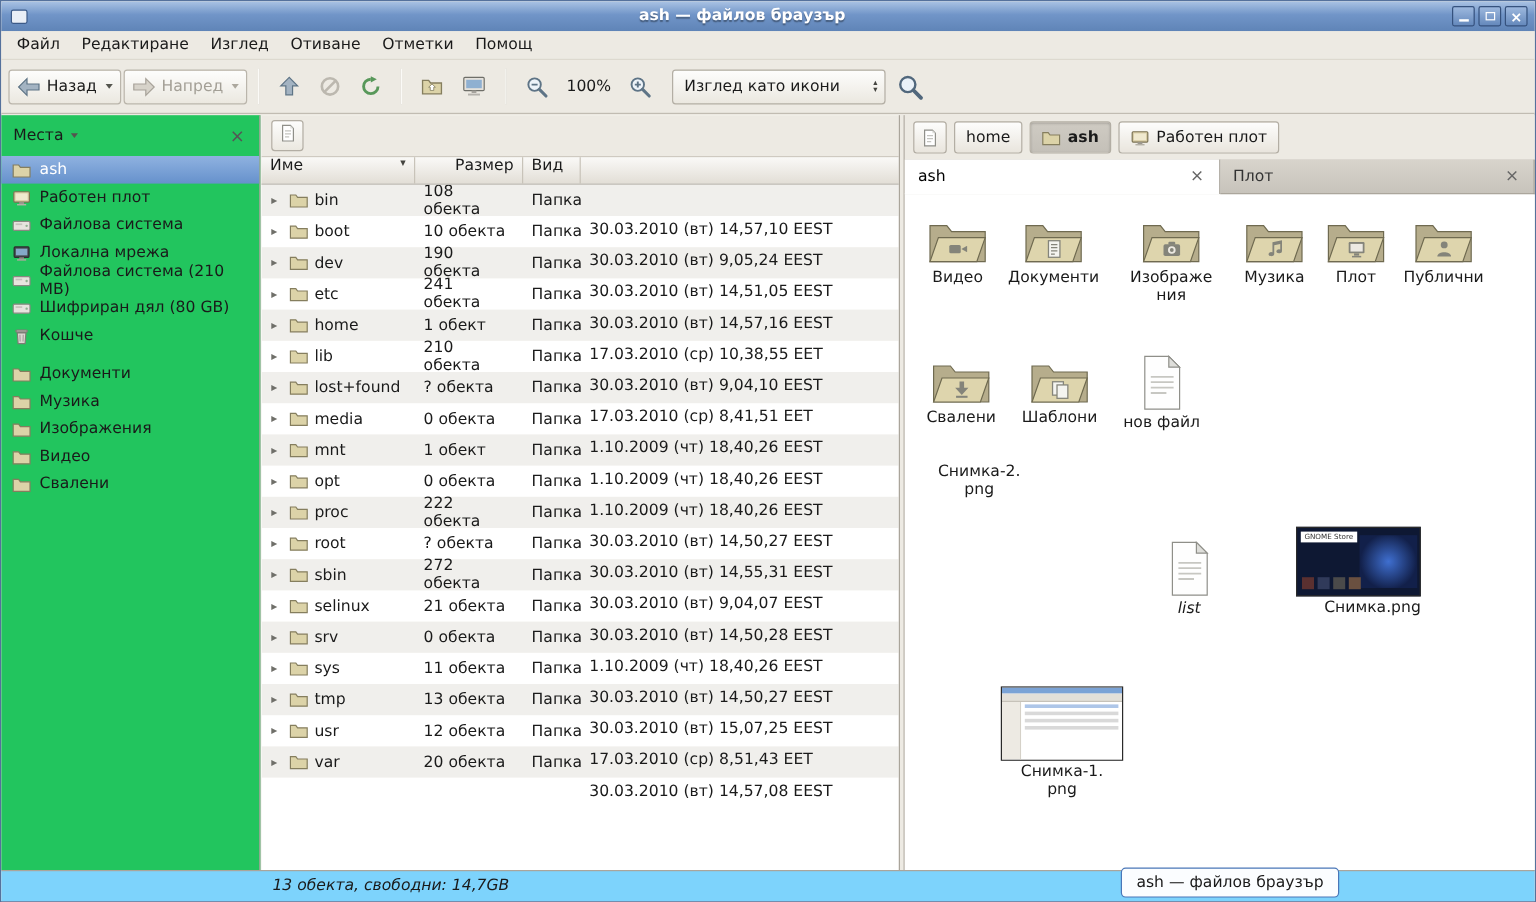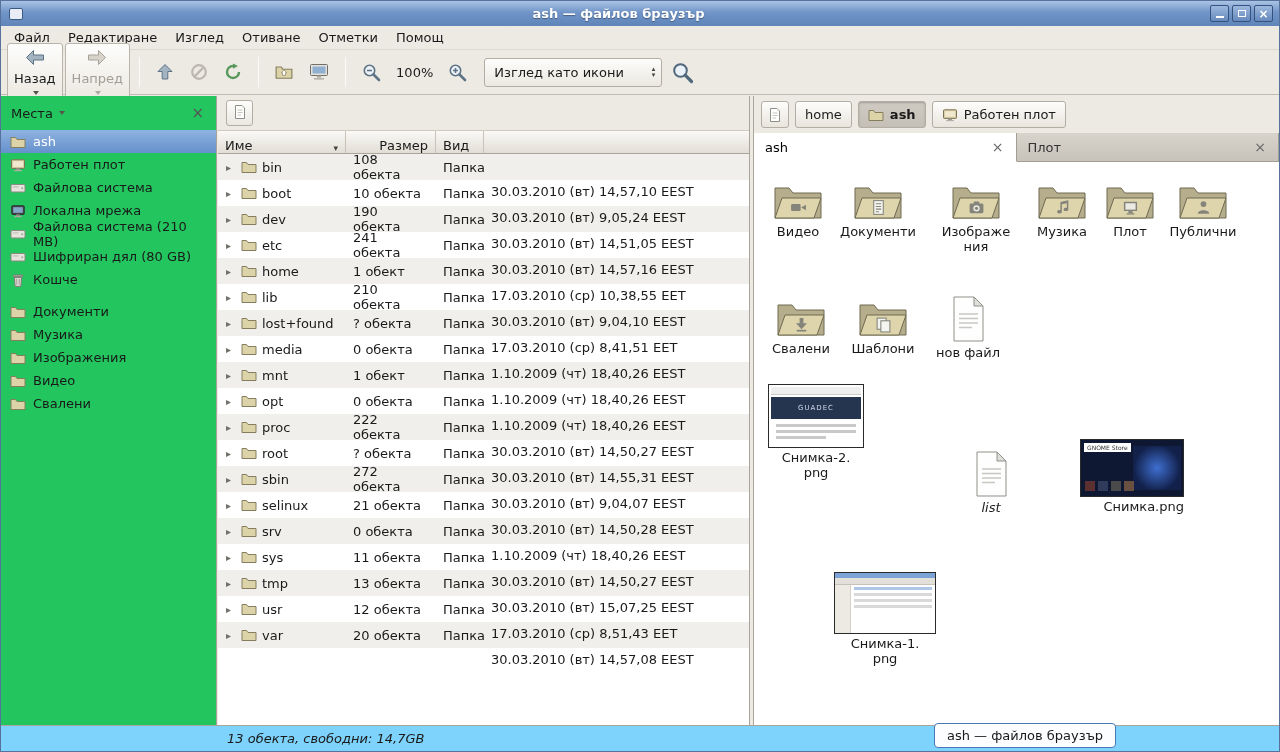--- a/index.html
+++ b/index.html
@@ -15,21 +15,21 @@
   .wb-min { width:8px; height:2px; background:#fff; margin-top:7px; }
   .wb-square { width:8px; height:7px; border:1.5px solid #fff; }
   .wb-x { font-weight:bold; }
 
   
   .menubar { height:24px; display:flex; align-items:center; padding:0 4px; background:#edeae3; border-bottom:1px solid #ddd9cf; }
   .menu-item { padding:3px 9px; }
 
   
   .toolbar { height:45px; display:flex; align-items:center; padding:0 6px; gap:2px; background:#edeae3; border-bottom:1px solid #c1bcb2; }
-  .tbtn { display:flex; align-items:center; gap:5px; padding:5px 6px; border:1px solid transparent; border-radius:3px;flex-direction:column; }
+  .tbtn { display:flex; align-items:center; gap:5px; padding:5px 6px; border:1px solid transparent; border-radius:3px; }
   .tbtn.raised { border:1px solid #bab5ab; background:linear-gradient(#fdfdfc,#ebe8e0); }
   .tbtn.disabled { color:#a39f96; }
   .sep { width:1px; height:30px; background:#c9c4bb; border-right:1px solid #fbfaf7; margin:0 7px; }
   .chev { width:0; height:0; border-left:3.5px solid transparent; border-right:3.5px solid transparent; border-top:4.5px solid #55554f; margin-left:2px; }
   .chev.dis { border-top-color:#aca89e; }
   .zoom-label { padding:0 6px; }
   .combo { display:flex; align-items:center; height:29px; margin-left:8px; padding:0 6px 0 9px; width:178px; border:1px solid #b3aea4; border-radius:3px; background:linear-gradient(#fdfdfc,#ebe8e0); }
   .combo-label { flex:1; }
   .spin { display:flex; flex-direction:column; font-size:7px; line-height:6px; color:#44443f; margin-left:4px; }
   .ticon { display:flex; align-items:center; }
@@ -45,21 +45,21 @@
   .side-close { margin-left:auto; color:#555; font-size:15px; line-height:1; padding:0 2px; }
   .place { height:23px; display:flex; align-items:center; gap:7px; padding:0 6px 0 9px; }
   .place.selected { background:linear-gradient(#8fb2e0,#6691cc); color:#fff; }
   .picon { display:flex; width:16px; }
   .place-sep { height:9px; }
 
   
   .tree-band { height:34px; background:#edeae3; display:flex; align-items:center; padding:0 8px; }
   .mini-btn { width:27px; height:26px; border:1px solid #b3aea4; border-radius:3px; background:linear-gradient(#fdfdfc,#ebe8e0); display:flex; align-items:center; justify-content:center; }
   .tree-header { height:24px; display:flex; background:linear-gradient(#faf9f7,#e2ded6); border-top:1px solid #cfcac1; border-bottom:1px solid #aba69c; }
-  .th { display:flex; align-items:flex-end; padding:0 7px; border-right:1px solid #c8c3b9; }
+  .th { display:flex; align-items:flex-start; padding:0 7px; border-right:1px solid #c8c3b9; }
   .c-name { width:128px; } .c-size { width:90px; justify-content:flex-end; } .c-type { width:48px; } .c-date { flex:1;margin-top:48px; }
   .sortarrow { margin-left:auto; font-size:9px; color:#44443f; }
   .th.c-name { justify-content:flex-start; }
   .tree-rows { flex:1; overflow:hidden; background:#fff; }
   .tr { height:26px; display:flex; align-items:center; }
   .tr.alt { background:#f0efec; }
   .cell { padding:0 7px; }
   .cell.c-name { display:flex; align-items:center; gap:5px; padding-left:8px; }
   .cell.c-size { text-align:left; }
   .expander { font-size:10px; color:#6f6f69; width:10px; }
@@ -829,29 +829,20 @@
               <path d="M6 2 h20 l9 9 v35 H6 Z" fill="#fefefe" stroke="#8f8f89"></path>
               <path d="M26 2 l9 9 h-9 Z" fill="#dededa" stroke="#8f8f89"></path>
               <g stroke="#c7c7c2" stroke-width="1.5" fill="none">
                 <path d="M11 19 h19 M11 23.5 h19 M11 28 h19 M11 32.5 h13"></path>
               </g>
             </svg>
           </span>
           <div class="icon-label">нов файл</div>
         </div>
         <div class="icon-item" style="left: 14px; top: 222px; width: 96px;">
-          <div class="thumb t-web">
-            <div class="tw-head"></div>
-            <div class="tw-banner">GUADEC</div>
-            <div class="tw-body">
-              <div class="l"></div>
-              <div class="l"></div>
-              <div class="l s"></div>
-            </div>
-          </div>
           <div class="icon-label" style="max-width: 72px;">Снимка-2.png</div>
         </div>
         <div class="icon-item" style="left: 195px; top: 288px; width: 84px; font-style: italic;">
           <span class="bigicon">
             <svg width="40" height="48" viewBox="0 0 40 48">
               <path d="M6 2 h20 l9 9 v35 H6 Z" fill="#fefefe" stroke="#8f8f89"></path>
               <path d="M26 2 l9 9 h-9 Z" fill="#dededa" stroke="#8f8f89"></path>
               <g stroke="#c7c7c2" stroke-width="1.5" fill="none">
                 <path d="M11 19 h19 M11 23.5 h19 M11 28 h19 M11 32.5 h13"></path>
               </g>

